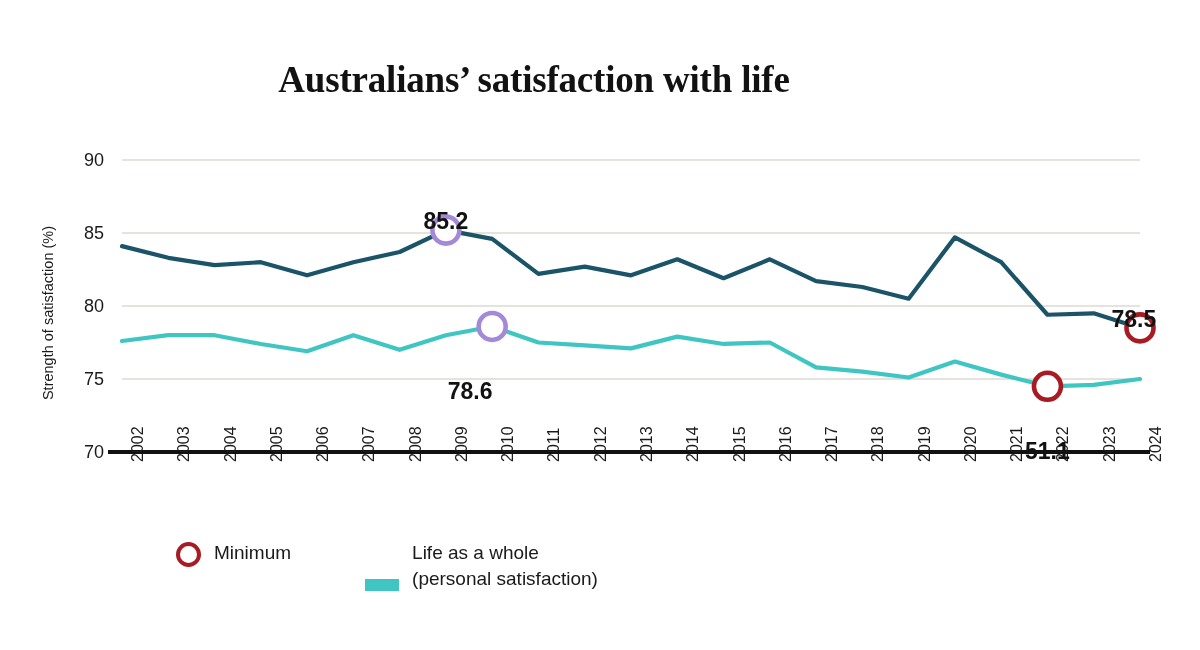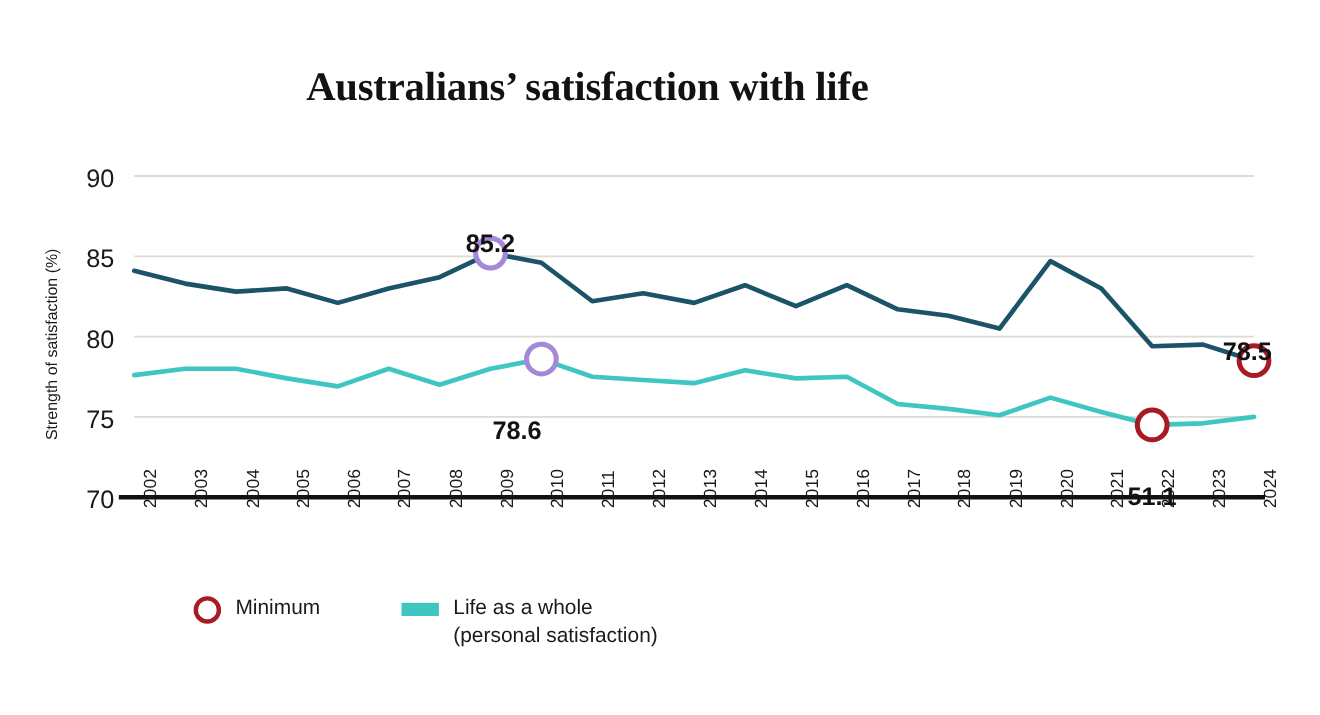--- a/index.html
+++ b/index.html
@@ -56,21 +56,21 @@
     font-size: 14.5px;
     color: #1a1a1a;
     white-space: nowrap;
   }
 
   
   .y-tick {
     position: absolute;
     width: 40px;
     text-align: right;
-    font-size: 23px;
+    font-size: 18px;
     color: #1a1a1a;
     line-height: 1;
   }
 
   
   .x-tick {
     position: absolute;
     font-size: 16px;
     color: #1a1a1a;
     transform: rotate(-90deg);
@@ -192,17 +192,17 @@
       <div class="annotation" style="left: 1024.95px; top: 408.3px;">51.1</div>
       <div class="annotation" style="left: 1111.5px; top: 275.9px; text-align: center;">78.5</div>
     </div>
 </div>
 
 <div id="legend">
     <div class="legend-item" style="margin-left: 0px;">
       <span class="legend-ring"></span>
       <span class="legend-label">Minimum</span>
     </div>
-    <div class="legend-item" style="margin-left: 74px;">
+    <div class="legend-item" style="margin-left: 74px; align-items: flex-end;">
       <span class="legend-swatch"></span>
       <span class="legend-label">Life as a whole<span class="sub">(personal satisfaction)</span></span>
     </div>
   </div>
 
 </body></html>

